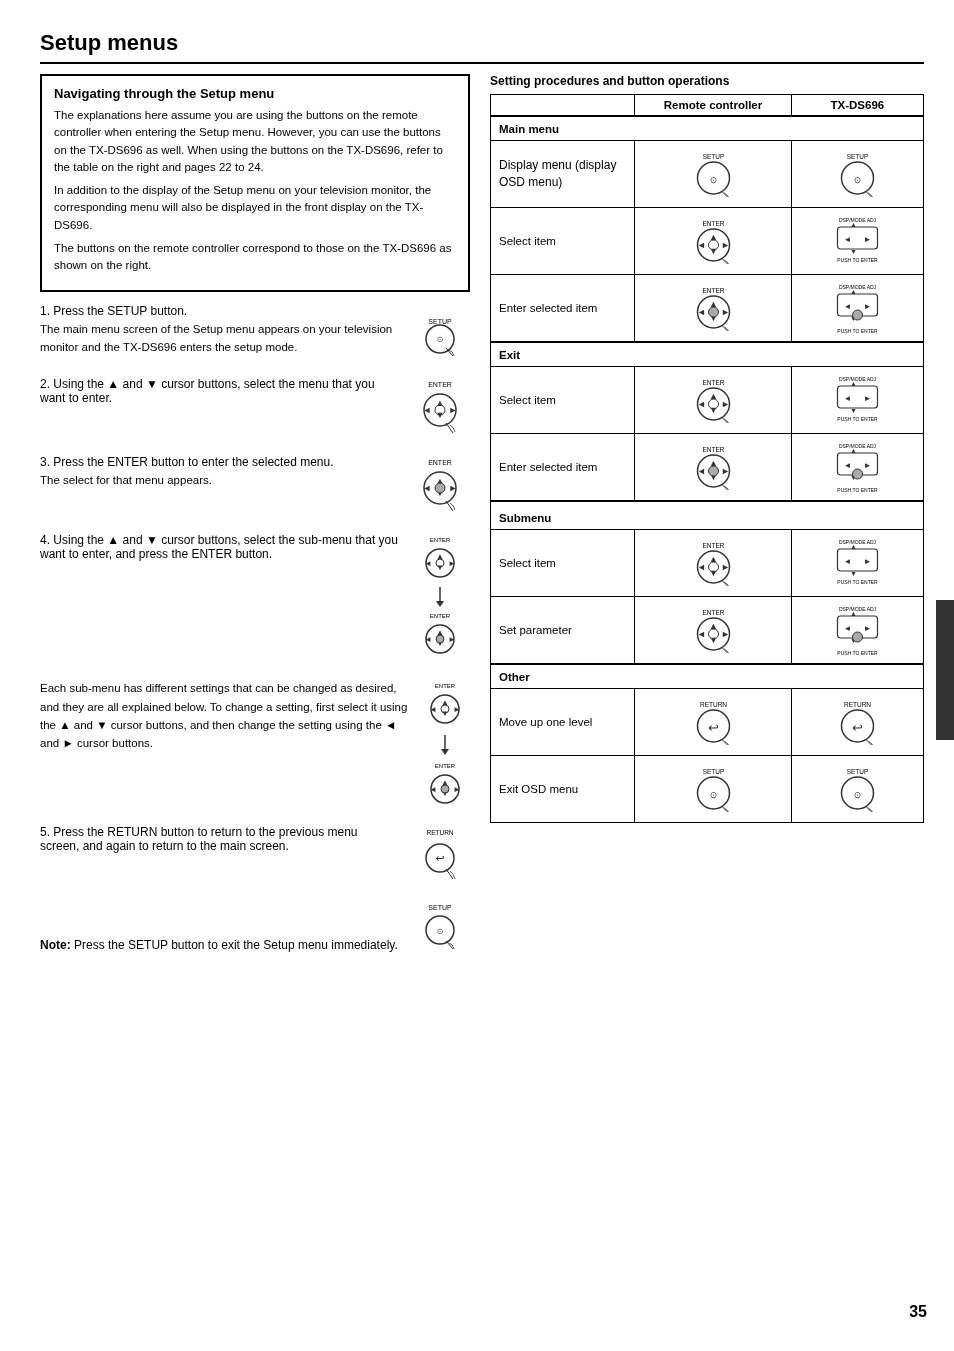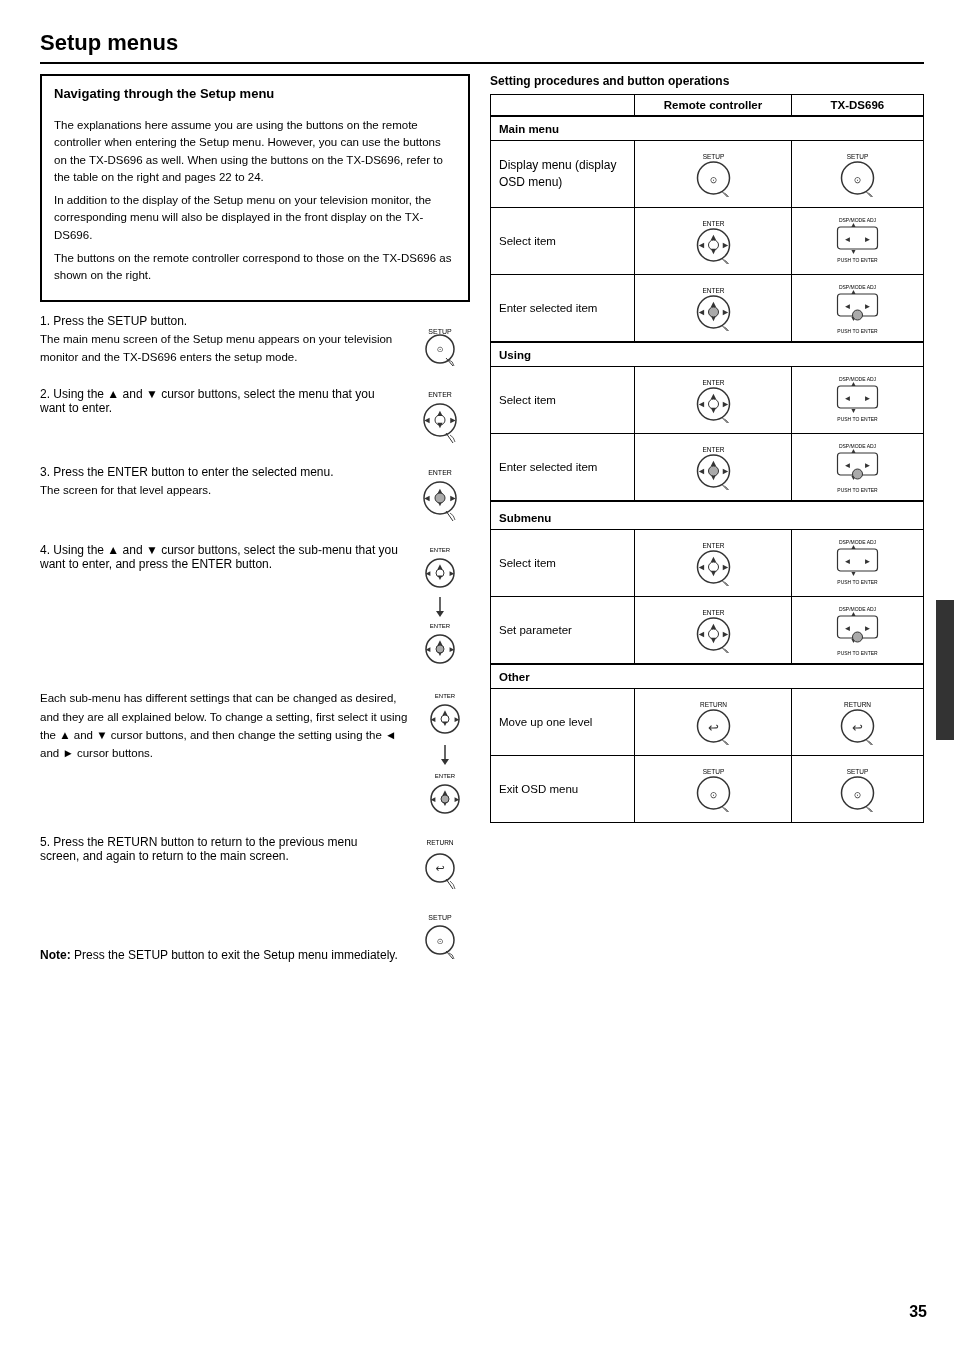--- a/index.html
+++ b/index.html
@@ -38,21 +38,21 @@
 
     .nav-box {
       border: 2px solid #000;
       padding: 10px 12px;
       margin-bottom: 12px;
     }
 
     .nav-box h2 {
       font-size: 13px;
       font-weight: bold;
-      margin-bottom: 16px;
+      margin-bottom: 6px;
     }
 
     .nav-box p {
       font-size: 11.5px;
       line-height: 1.5;
       margin-bottom: 6px;
     }
 
     .steps-section {
       margin-top: 8px;
@@ -264,21 +264,21 @@
             <circle cx="27" cy="33" r="5" fill="none" stroke="#333" stroke-width="1"></circle>
             <line x1="33" y1="46" x2="40" y2="56" stroke="#333" stroke-width="1"></line>
             <path d="M37 48 Q41 50 42 55" fill="none" stroke="#333" stroke-width="0.8"></path>
           </svg>
         </div>
       </div>
 
       <div class="step">
         <div class="step-text">
           <div class="step-header">3. Press the ENTER button to enter the selected menu.</div>
-          <p>The screen for that level appears.</p>
+          <p>The select for that menu appears.</p>
         </div>
         <div class="step-icon">
           <svg class="btn-svg" width="55" height="60" viewBox="0 0 55 60">
             <text x="27" y="10" text-anchor="middle" font-size="7" font-family="Arial">ENTER</text>
             <ellipse cx="27" cy="33" rx="16" ry="16" fill="none" stroke="#333" stroke-width="1.5"></ellipse>
             <text x="27" y="29" text-anchor="middle" font-size="9" fill="#333">▲</text>
             <text x="27" y="41" text-anchor="middle" font-size="9" fill="#333">▼</text>
             <text x="14" y="36" text-anchor="middle" font-size="9" fill="#333">◄</text>
             <text x="40" y="36" text-anchor="middle" font-size="9" fill="#333">►</text>
             <circle cx="27" cy="33" r="5" fill="#aaa" stroke="#333" stroke-width="1"></circle>
@@ -456,21 +456,21 @@
       <rect x="7.5" y="13" width="40" height="22" rx="3" fill="none" stroke="#333" stroke-width="1.2"></rect>
       <text x="13.5" y="28" font-size="8" fill="#333">◄</text>
       <text x="33.5" y="28" font-size="8" fill="#333">►</text>
       <text x="23.5" y="13" text-anchor="middle" font-size="7" fill="#333">▲</text>
       <text x="23.5" y="40" text-anchor="middle" font-size="7" fill="#333">▼</text>
       <circle cx="27.5" cy="34" r="5" fill="#aaa" stroke="#333" stroke-width="1"></circle>
       <text x="27.5" y="52" text-anchor="middle" font-size="5" font-family="Arial">PUSH TO ENTER</text>
     </svg></td>
           </tr>
           <tr class="section-header">
-            <td colspan="3" style="font-weight: bold; border-top: 2px solid rgb(0, 0, 0); padding-top: 6px;">Using</td>
+            <td colspan="3" style="font-weight: bold; border-top: 2px solid rgb(0, 0, 0); padding-top: 6px;">Exit</td>
           </tr>
           <tr>
             <td class="label-cell" style="font-size: 11.5px; line-height: 1.4;">Select item</td>
             <td class="icon-cell rc-cell"><svg width="55" height="52" viewBox="0 0 55 52">
       <text x="27.5" y="12" text-anchor="middle" font-size="6.5" font-family="Arial">ENTER</text>
       <ellipse cx="27.5" cy="31" rx="16" ry="16" fill="none" stroke="#333" stroke-width="1.5"></ellipse>
       <text x="27.5" y="26" text-anchor="middle" font-size="9" fill="#333">▲</text>
       <text x="27.5" y="40" text-anchor="middle" font-size="9" fill="#333">▼</text>
       <text x="15.5" y="34" text-anchor="middle" font-size="9" fill="#333">◄</text>
       <text x="39.5" y="34" text-anchor="middle" font-size="9" fill="#333">►</text>

